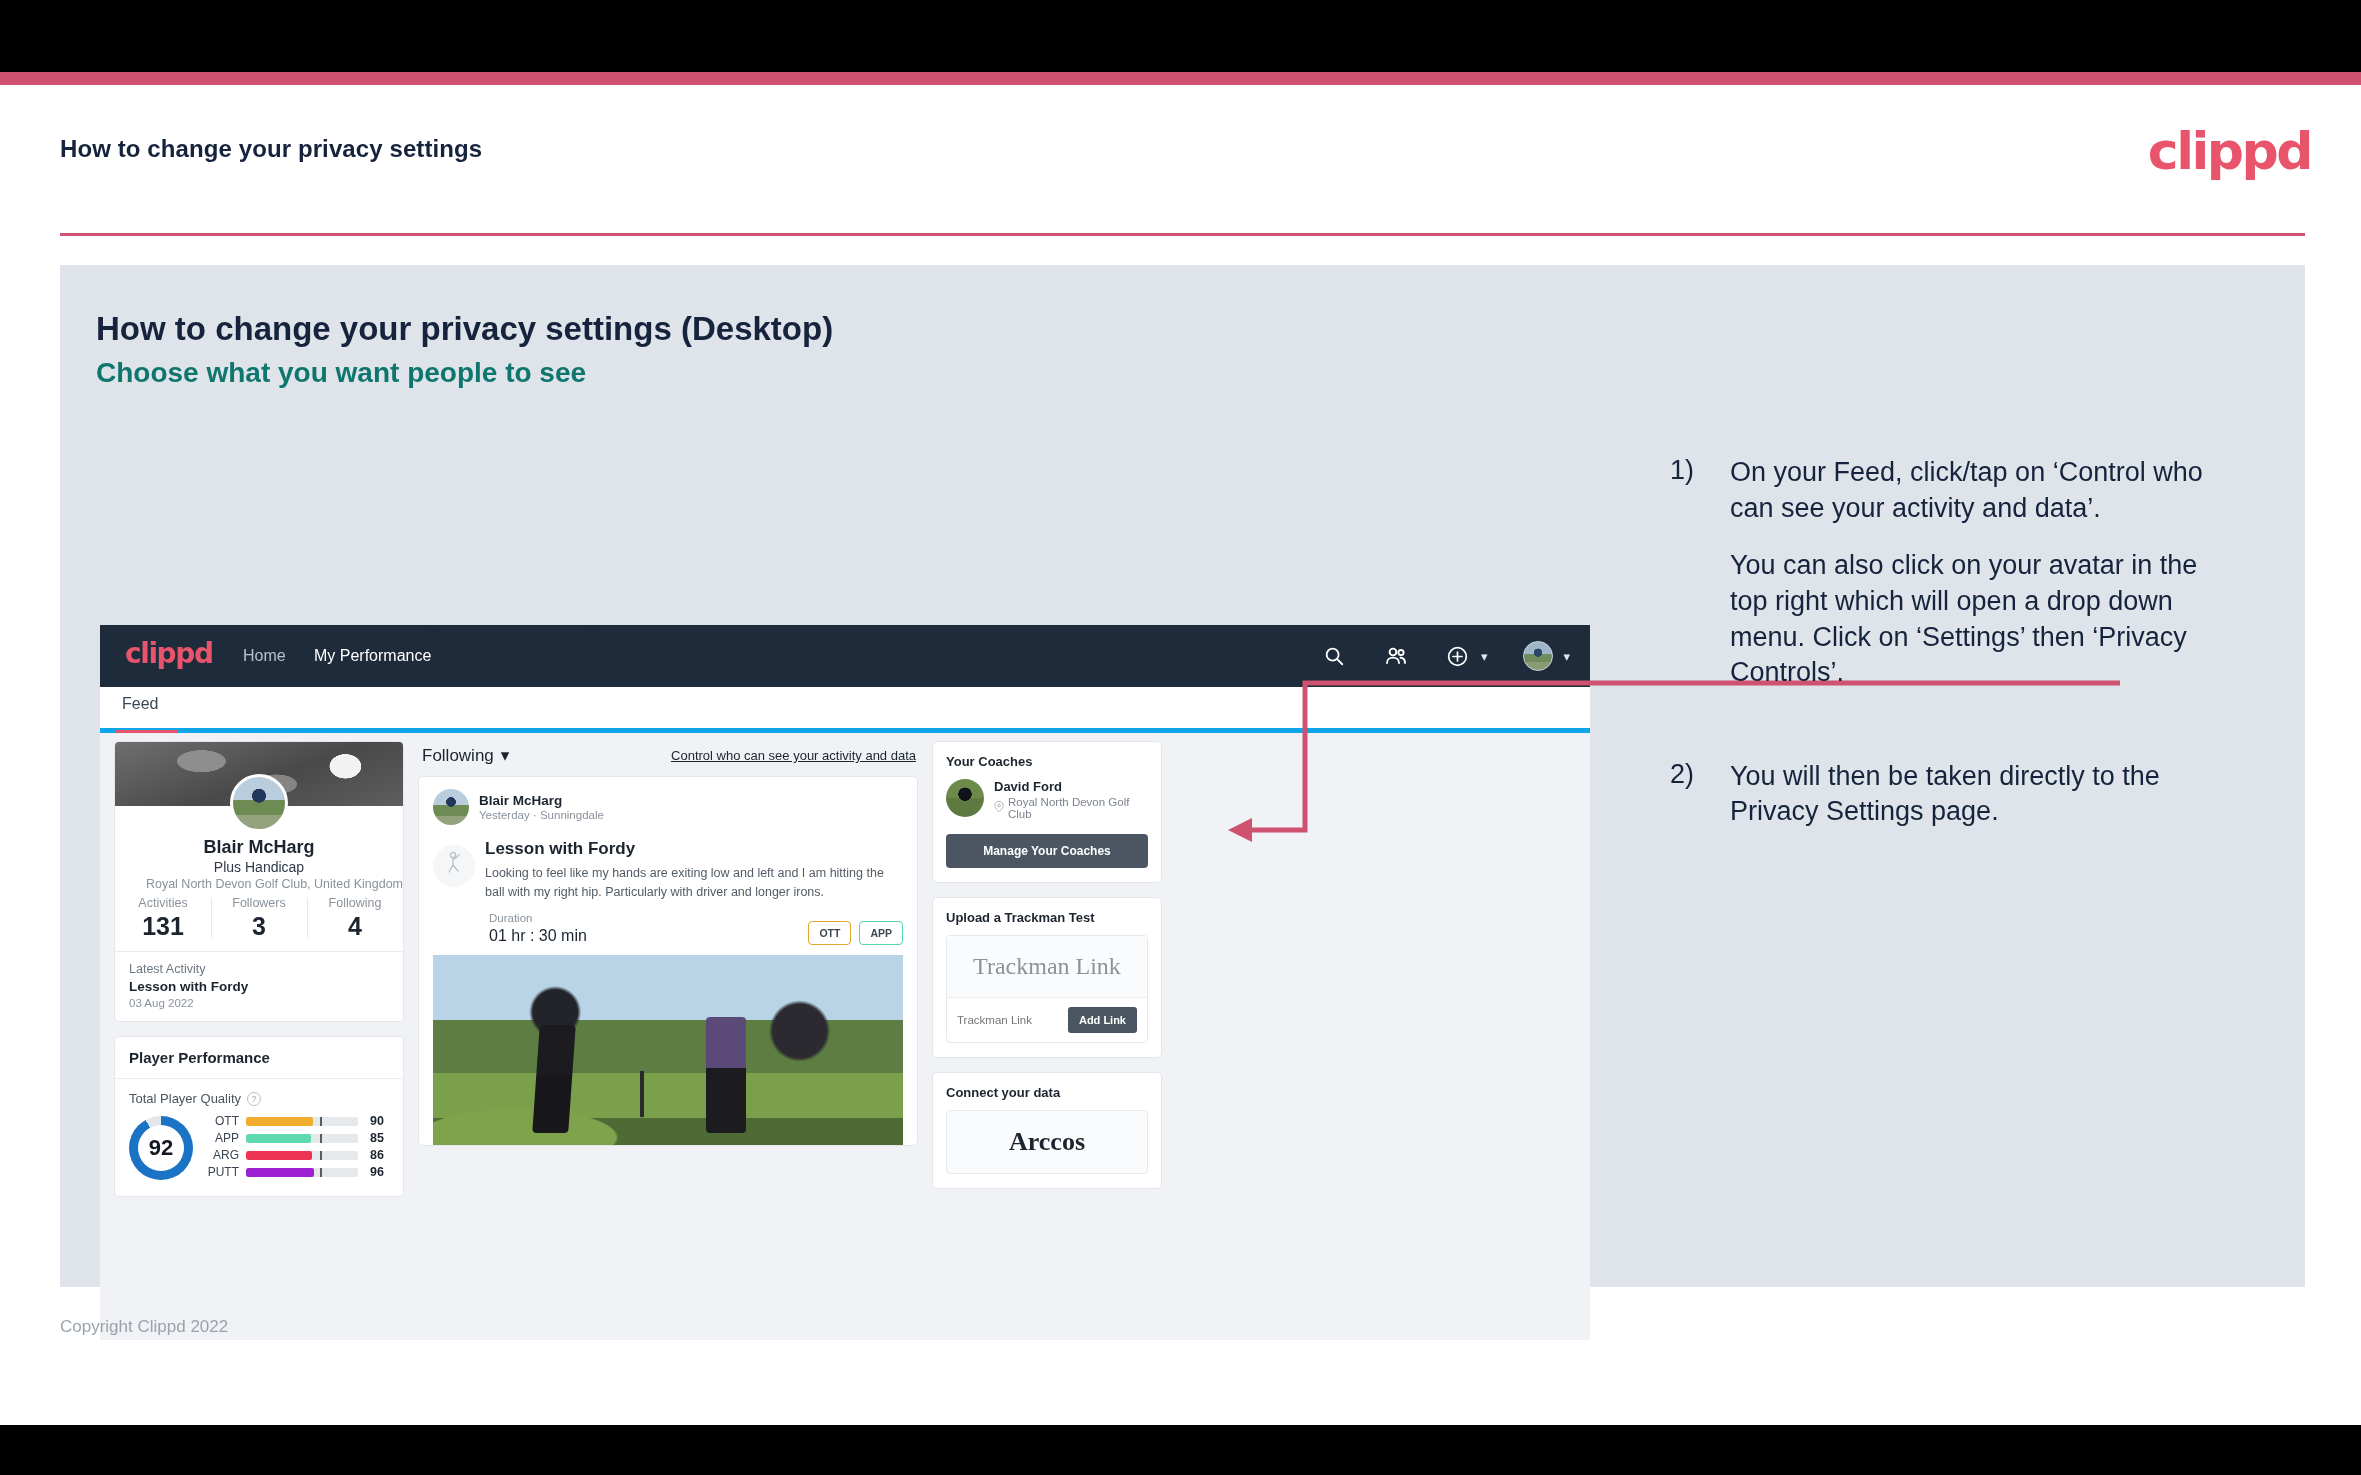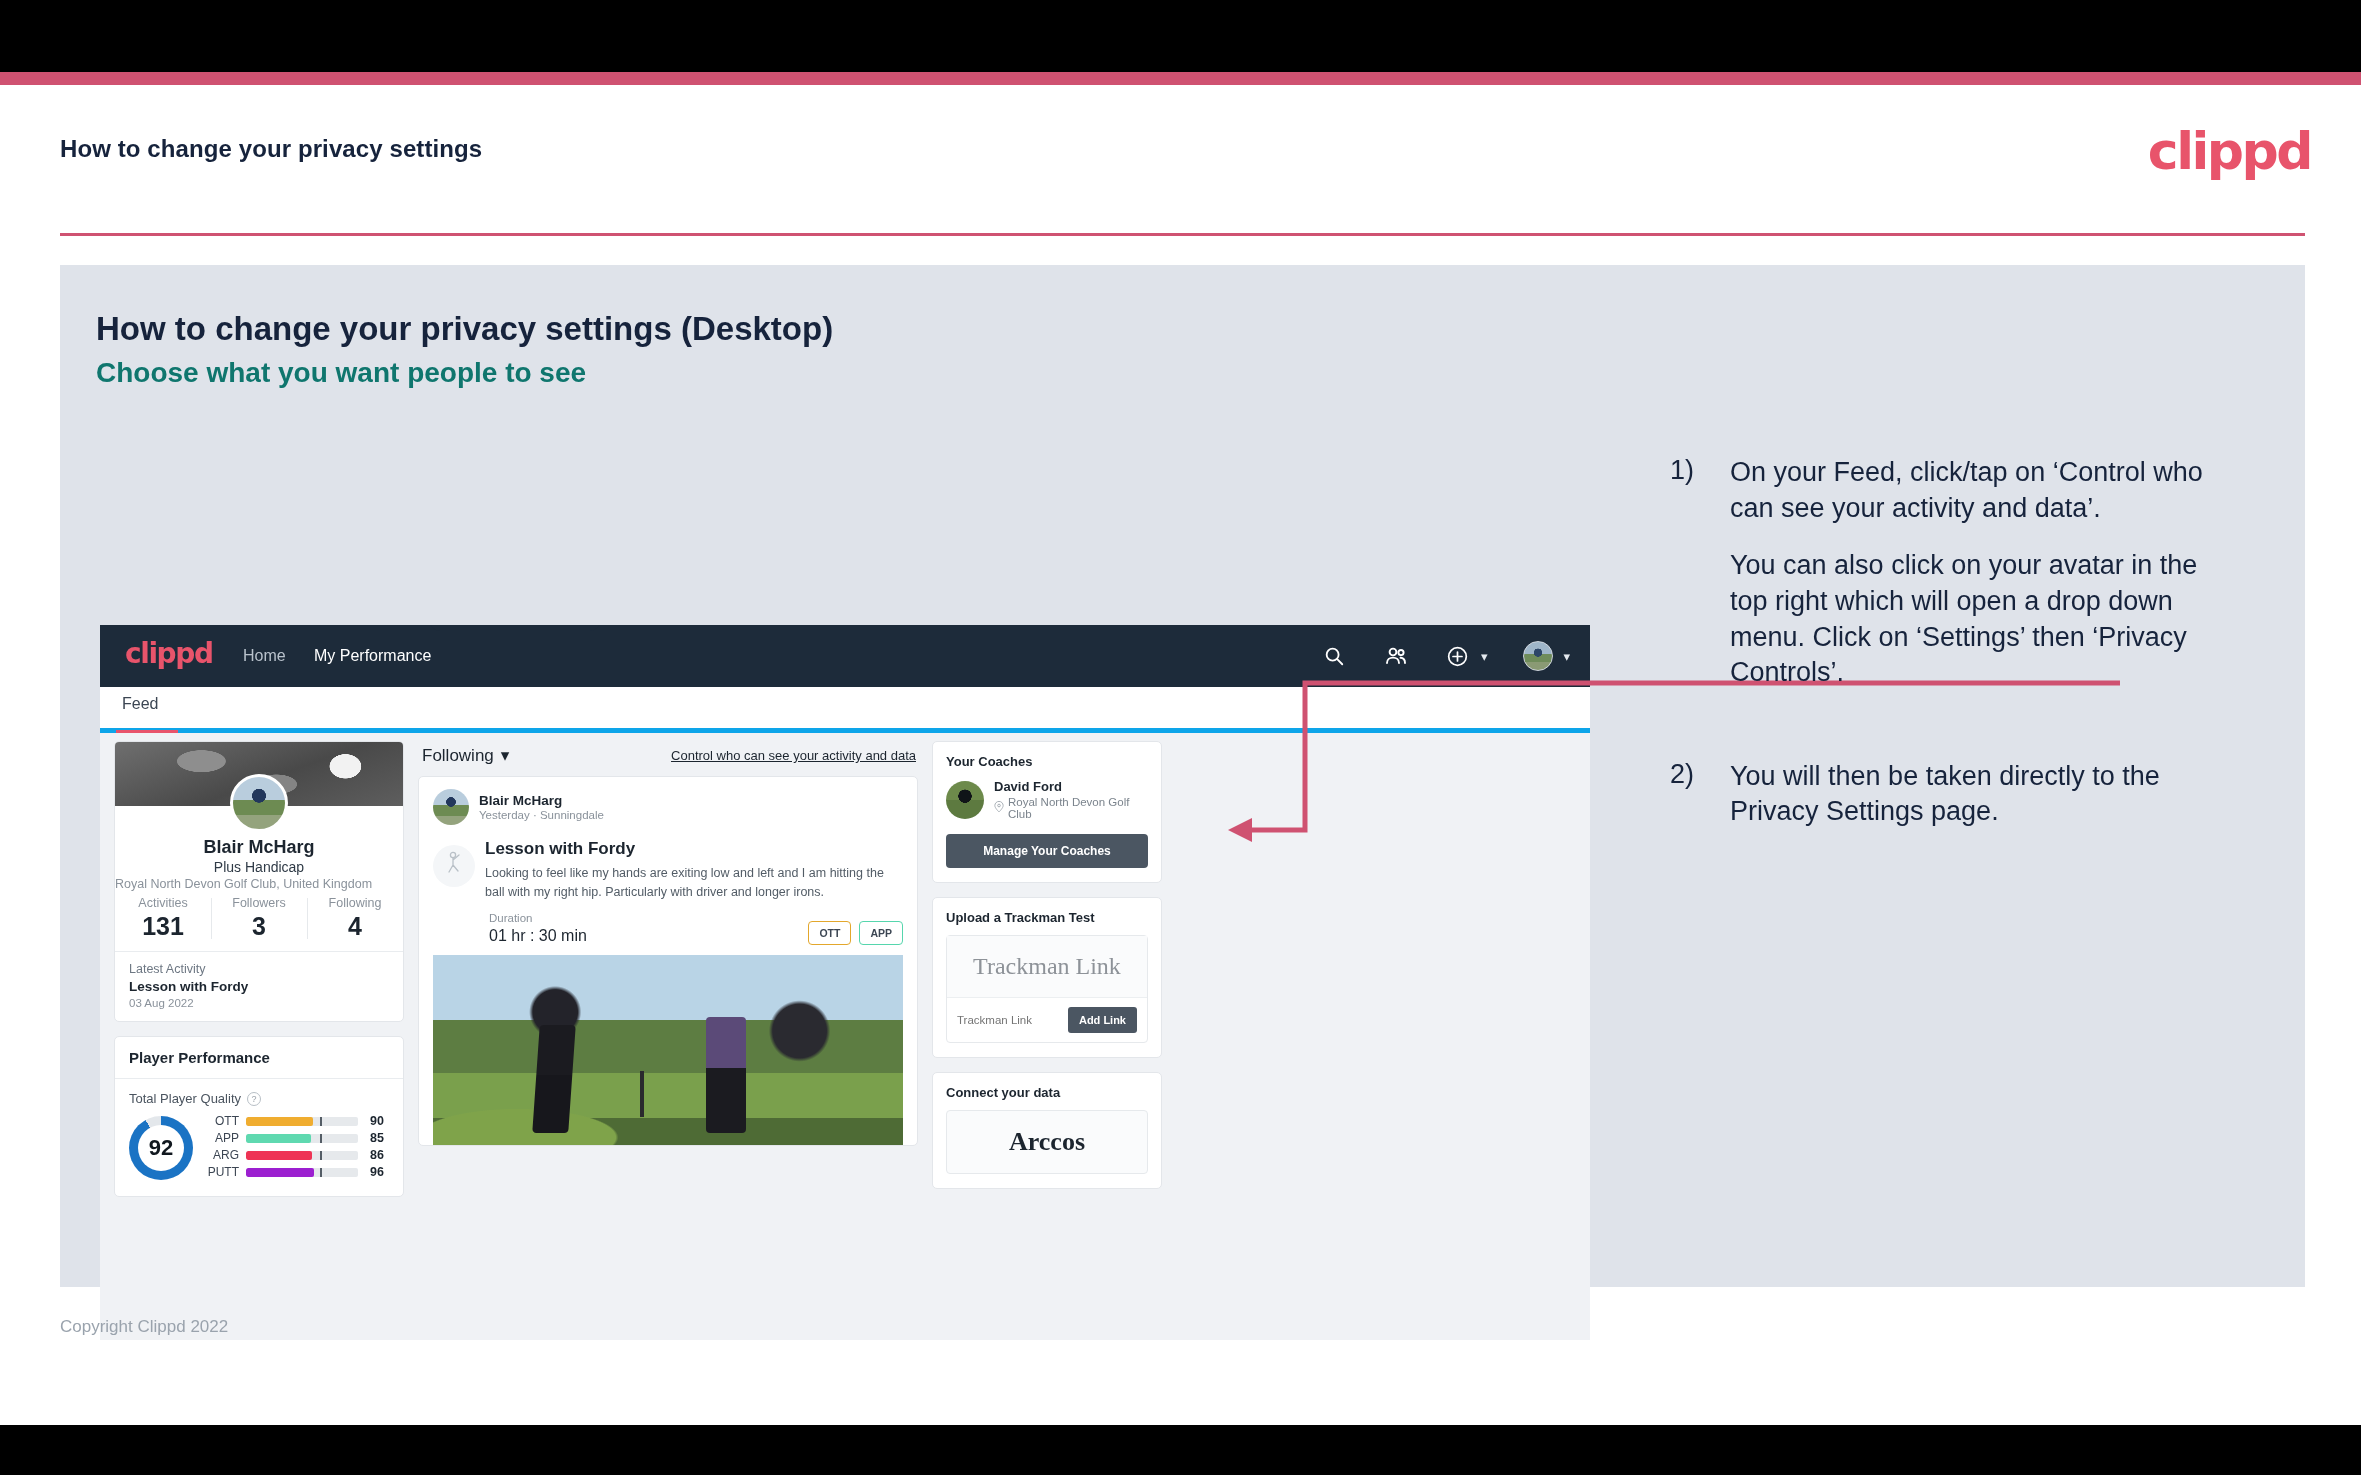--- a/index.html
+++ b/index.html
@@ -102,21 +102,21 @@
   }
   .profile-avatar {
     width:58px; height:58px; border-radius:50%; border:3px solid #fff;
     margin:-32px auto 0 auto; position:relative;
     background:
       radial-gradient(circle at 50% 36%, #22375c 0 16%, transparent 17%),
       linear-gradient(#b9cddd 0 45%, #6d8b52 45% 74%, #94a37d 74% 100%);
   }
   .profile-name { text-align:center; font-size:18px; font-weight:700; color:#1c252f; margin-top:5px; }
   .profile-sub { text-align:center; font-size:14px; color:#2f3a46; margin-top:1px; }
-  .profile-club { text-align:left; font-size:12.5px; color:#8a929b; margin-top:2px; }
+  .profile-club { text-align:right; font-size:12.5px; color:#8a929b; margin-top:2px; }
   .stats { display:flex; margin-top:5px; padding-bottom:10px; }
   .stat { flex:1; text-align:center; position:relative; }
   .stat + .stat::before { content:""; position:absolute; left:0; top:2px; bottom:2px; width:1px; background:#e6e9ec; }
   .stat-label { font-size:12.5px; color:#8a929b; }
   .stat-value { font-size:25px; font-weight:700; color:#1c252f; margin-top:2px; }
   .latest { border-top:1px solid #e9ecef; padding:10px 14px 12px 14px; }
   .latest-label { font-size:12.5px; color:#6d7783; }
   .latest-title { font-size:13.5px; font-weight:700; color:#1c252f; margin-top:3px; }
   .latest-date { font-size:11.5px; color:#8a929b; margin-top:3px; }
 
@@ -190,21 +190,21 @@
     position:absolute; bottom:12px; border-radius:4px;
   }
   .fig-a { left:22%; width:36px; height:108px; background:linear-gradient(#1b1b20 0 46%, #17171c 46% 100%); transform:skewX(-4deg); }
   .fig-b { left:58%; width:40px; height:116px; background:linear-gradient(#5b4a78 0 44%, #1b1b20 44% 100%); }
   .photo-mic { position:absolute; left:44%; bottom:28px; width:4px; height:46px; background:#2a2a2e; }
 
   
   .col-right { position:absolute; left:832px; top:8px; width:230px; }
   .rcard { background:#fff; border:1px solid #e3e6ea; border-radius:5px; padding:12px 13px 14px 13px; margin-bottom:14px; }
   .rcard-title { font-size:13px; font-weight:700; color:#1c252f; }
-  .coach-row { display:flex; align-items:center; gap:10px; margin-top:10px; }
+  .coach-row { display:flex; gap:10px; margin-top:10px; }
   .coach-avatar {
     width:38px; height:38px; border-radius:50%; flex:none;
     background:
       radial-gradient(circle at 50% 40%, #101418 0 22%, transparent 23%),
       linear-gradient(#6d8a4b 0 50%, #5d7a40 50% 100%);
   }
   .coach-name { font-size:13px; font-weight:700; color:#1c252f; }
   .coach-club { font-size:11.5px; color:#7b848d; display:flex; align-items:center; gap:4px; margin-top:2px; }
   .btn-dark {
     display:block; width:100%; margin-top:14px; padding:10px 0;

